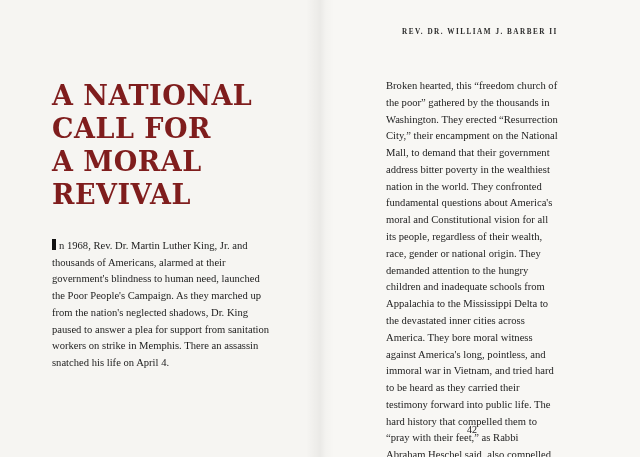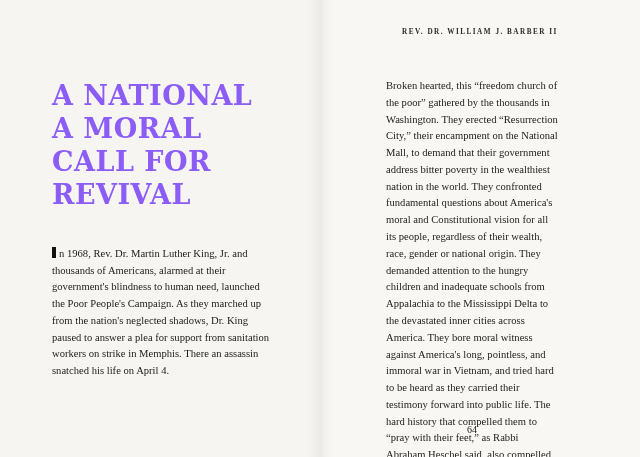--- a/index.html
+++ b/index.html
@@ -65,33 +65,33 @@
   .chapter-title {
     position: absolute;
     left: 52px;
     top: 62px;
     width: 240px;
     font-family: "DejaVu Serif", serif;
     font-weight: 700;
     font-size: 27px;
     line-height: 1.22;
     letter-spacing: 0.5px;
-    color: #8b5cf6;
+    color: #7f1d1d;
     text-transform: uppercase;
   }
   .chapter-title .ln {
     display: block;
     white-space: nowrap;
   }
 
   
   .col-left {
     position: absolute;
     left: 52px;
-    top: 246px;
+    top: 238px;
     width: 218px;
     font-size: 10.6px;
     line-height: 1.58;
     text-align: left;
     color: #1c1c1c;
   }
   .col-left p {
     margin: 0;
   }
   .dropcap-bar {
@@ -135,28 +135,28 @@
 <div class="spread">
 
   <div class="page-left"></div>
   <div class="page-right"></div>
   <div class="gutter-shadow"></div>
 
   <div class="running-head">REV. DR. WILLIAM J. BARBER II</div>
 
   <h1 class="chapter-title">
     <span class="ln">A NATIONAL</span>
+    <span class="ln">CALL FOR</span>
     <span class="ln">A MORAL</span>
-    <span class="ln">CALL FOR</span>
     <span class="ln">REVIVAL</span>
   </h1>
 
   <div class="col-left">
     <p><span class="dropcap-bar"></span><span>n</span> <span>1968, Rev. Dr. Martin Luther King, Jr. and thousands of Americans, alarmed at their government's blindness to human need, launched the Poor People's Campaign. As they marched up from the nation's neglected shadows, Dr. King paused to answer a plea for support from sanitation workers on strike in Memphis. There an assassin snatched his life on April 4.</span></p>
   </div>
 
   <div class="col-right">
     <p>Broken hearted, this “freedom church of the poor” gathered by the thousands in Washington. They erected “Resurrection City,” their encampment on the National Mall, to demand that their government address bitter poverty in the wealthiest nation in the world. They confronted fundamental questions about America's moral and Constitutional vision for all its people, regardless of their wealth, race, gender or national origin. They demanded attention to the hungry children and inadequate schools from Appalachia to the Mississippi Delta to the devastated inner cities across America. They bore moral witness against America's long, pointless, and immoral war in Vietnam, and tried hard to be heard as they carried their testimony forward into public life. The hard history that compelled them to “pray with their feet,” as Rabbi Abraham Heschel said, also compelled many Americans to ask</p>
   </div>
 
-  <div class="folio">64</div>
+  <div class="folio">42</div>
 
 </div>
 
 </body></html>

